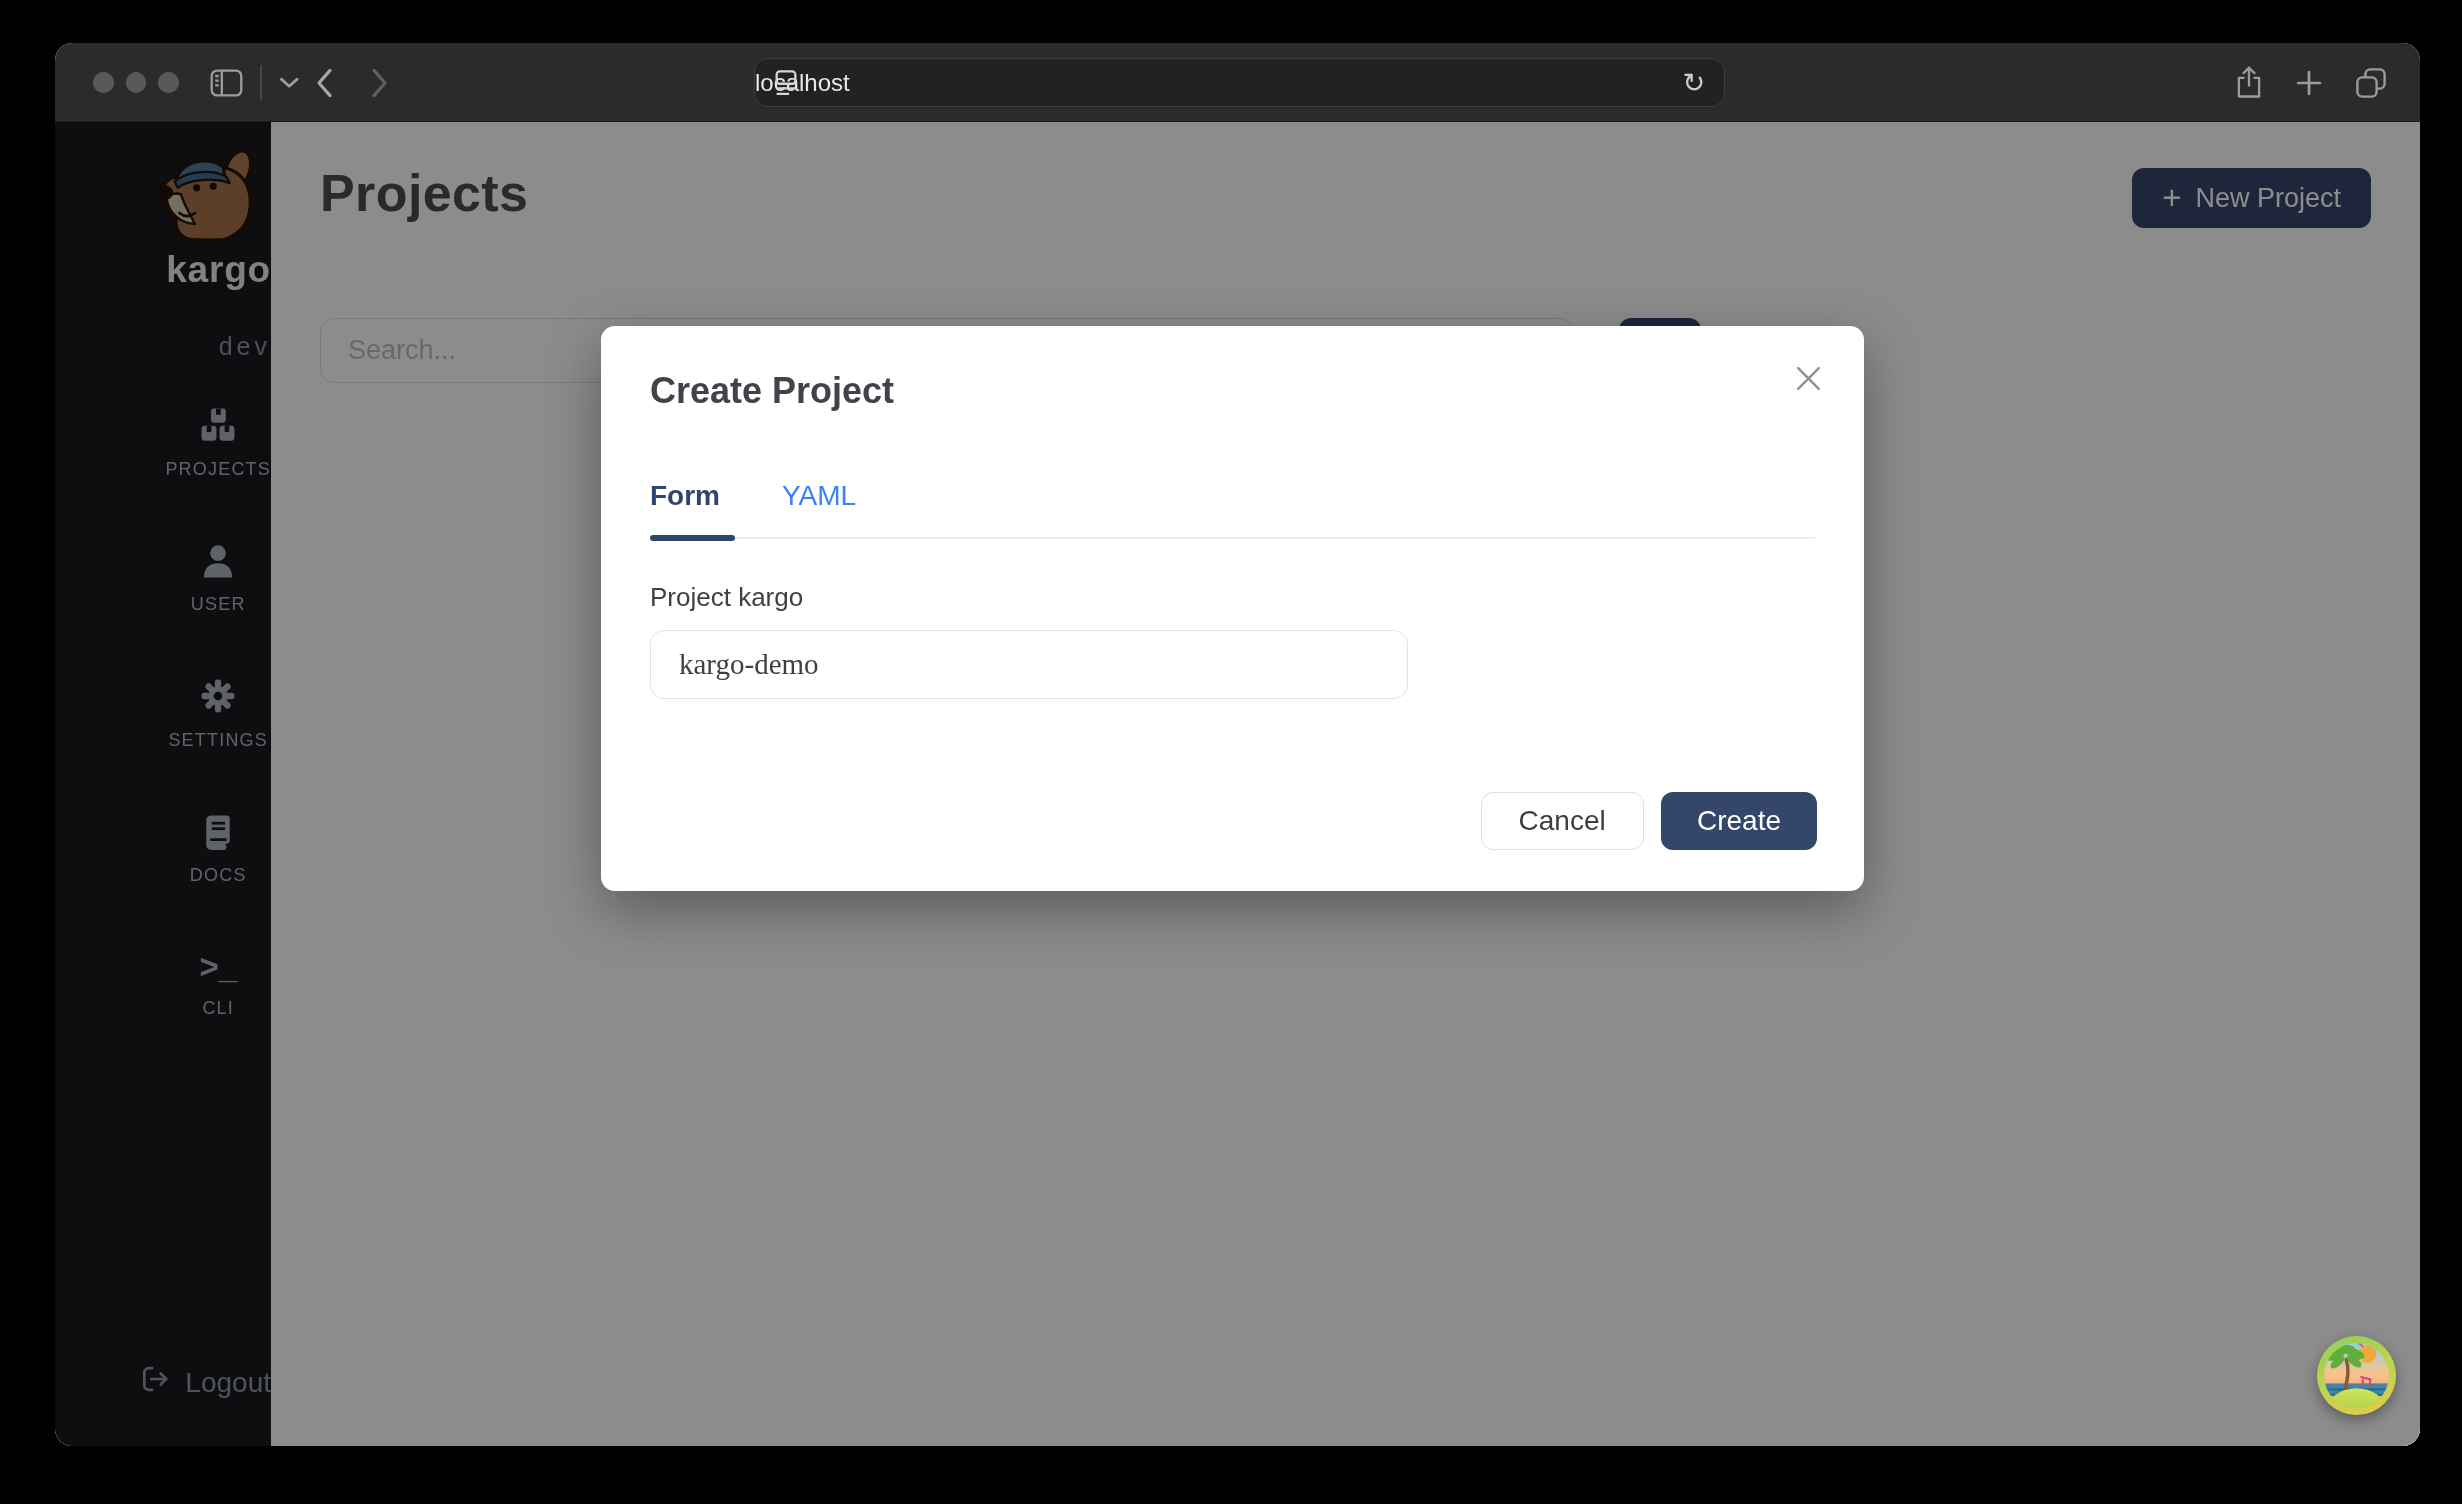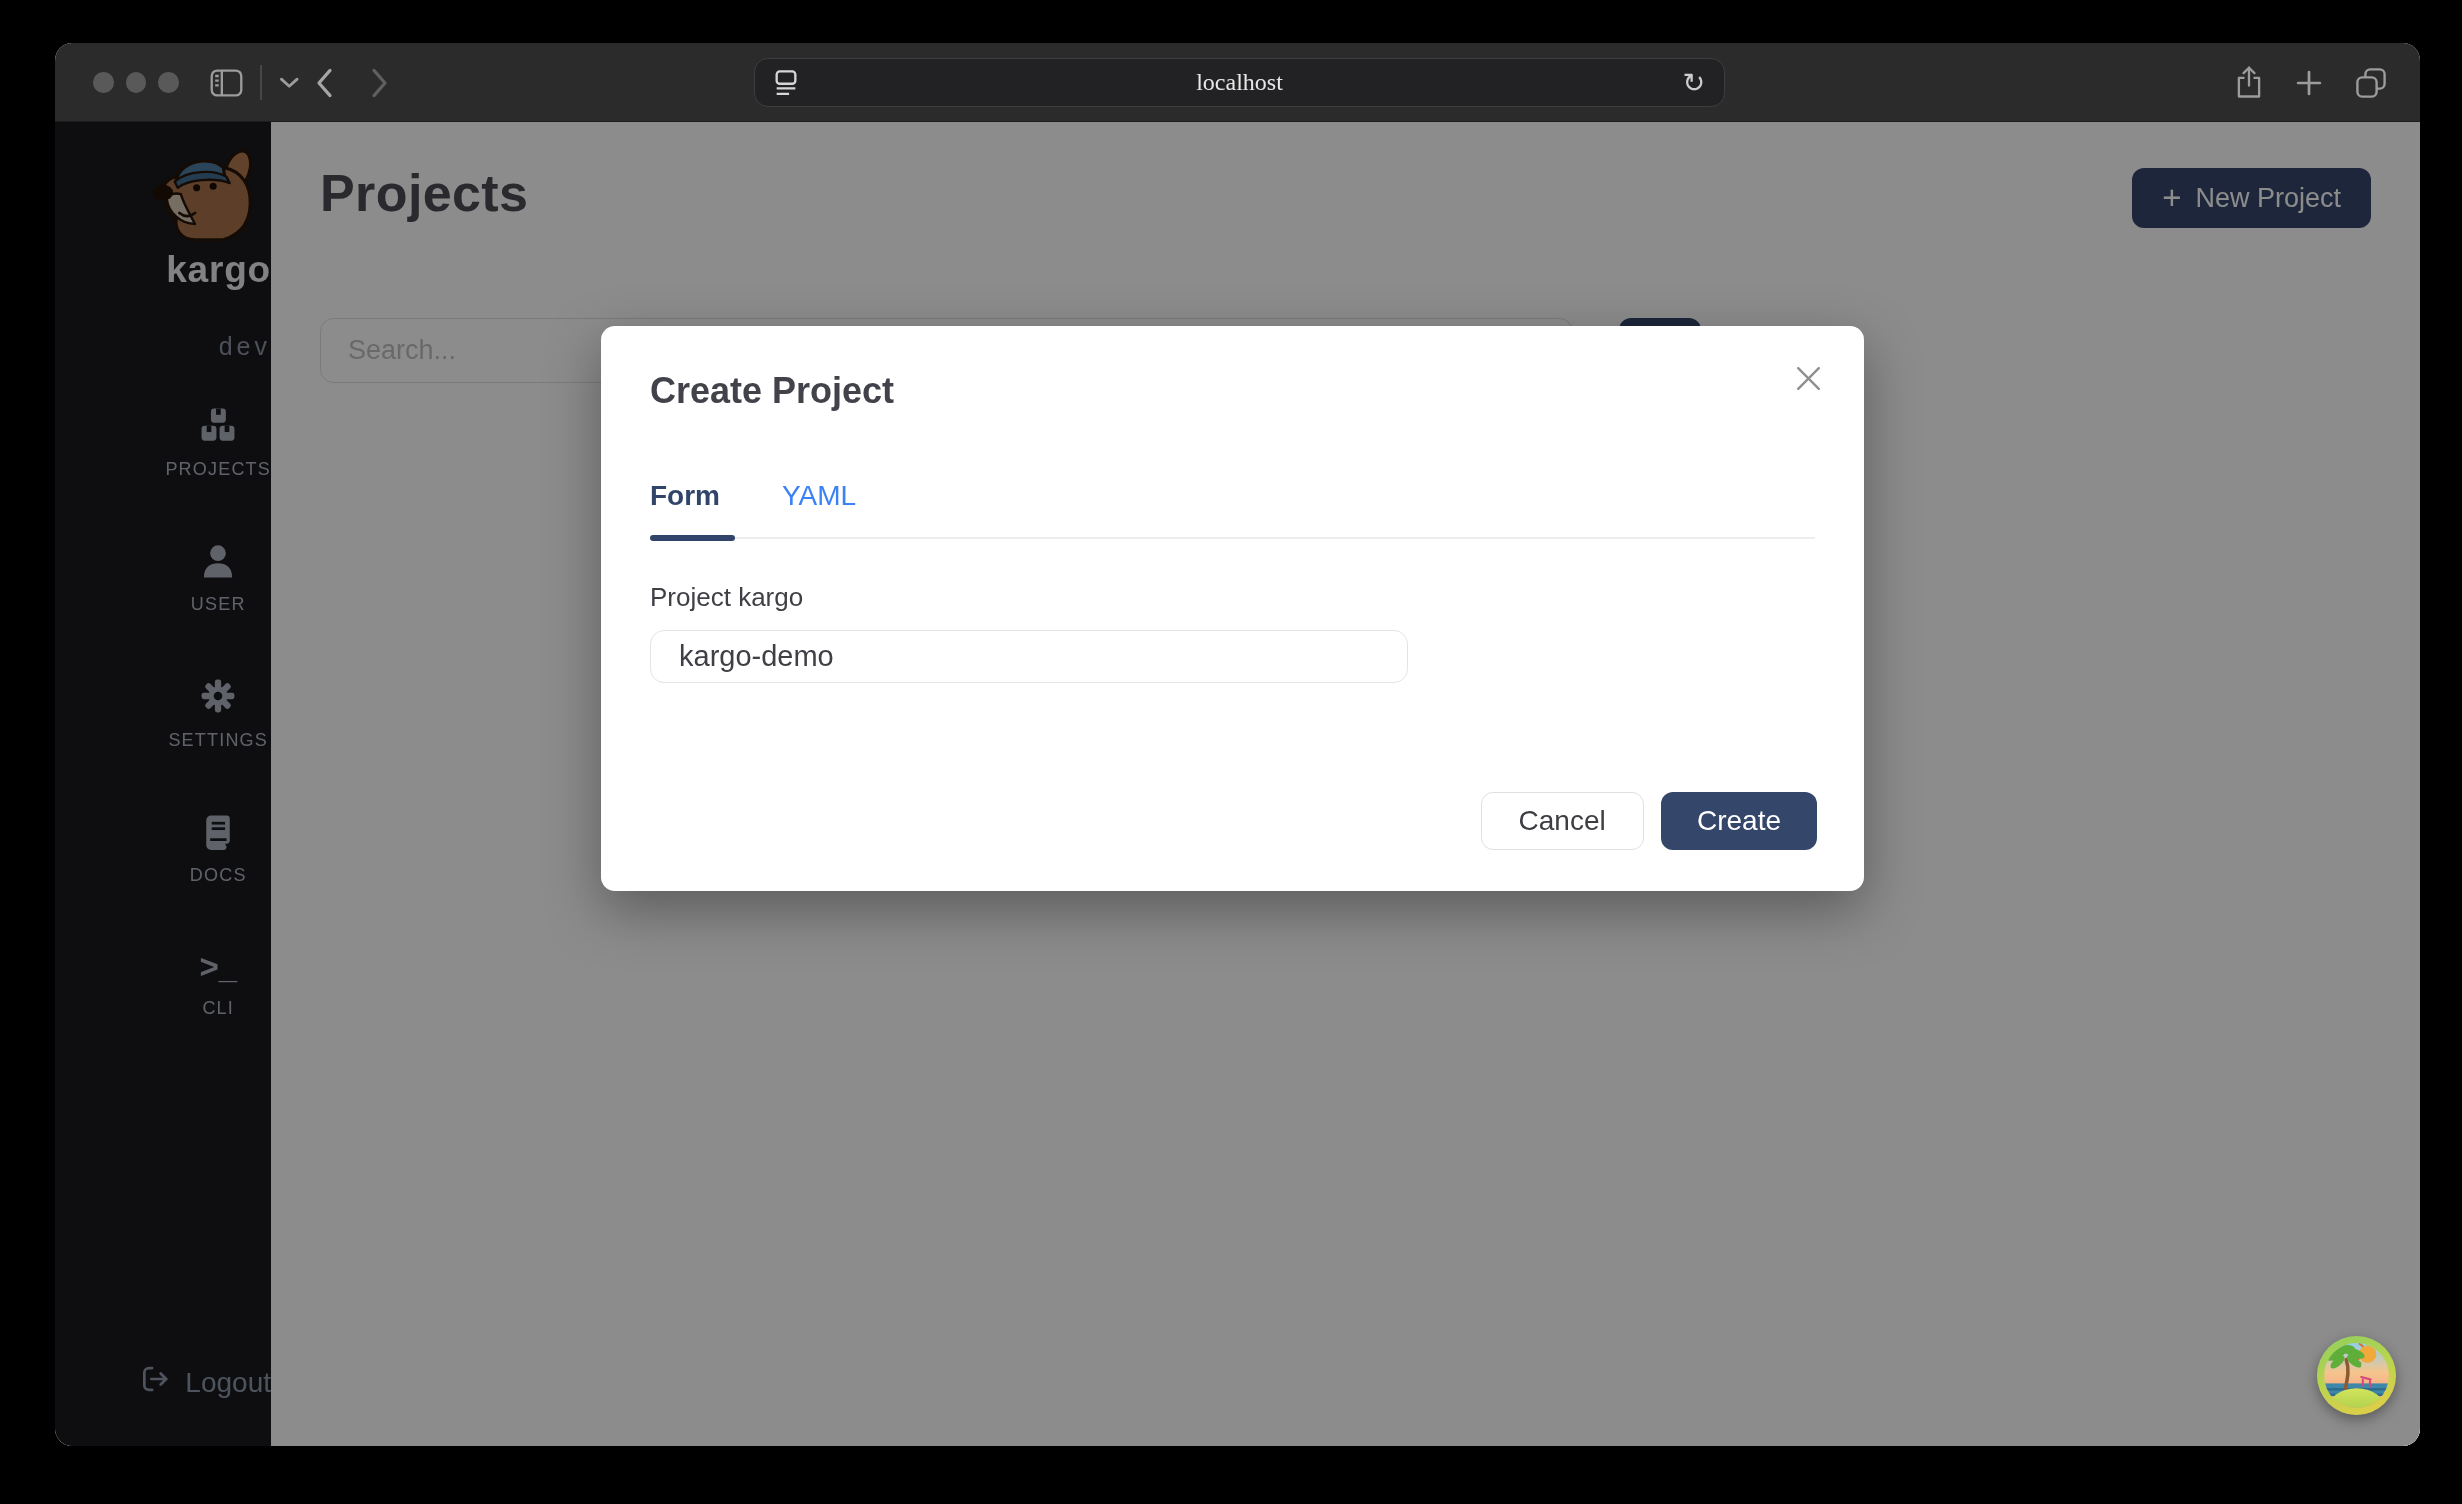--- a/index.html
+++ b/index.html
@@ -21,21 +21,21 @@
     border-bottom:1.6px solid #1c1c1c;}
   .traffic{position:absolute;left:38px;top:29px;display:flex;gap:12px;}
   .traffic span{width:20.5px;height:20.5px;border-radius:50%;background:#595959;display:block;cursor:default;}
   .chrome-left{position:absolute;left:155px;top:0;height:79px;display:flex;align-items:center;gap:17.4px;color:#9c9c9c;}
   .vdivider{width:1.6px;height:35px;background:#474747;}
   .chrome svg{display:block;}
   .navbtns{position:absolute;left:260px;top:0;height:79px;display:flex;align-items:center;gap:36px;}
   .addressbar{position:absolute;left:699px;top:15px;width:971px;height:49px;background:#222224;
     border:1.6px solid #3e3e40;border-radius:14px;display:flex;align-items:center;}
   .addr-icon{position:absolute;left:17.4px;top:10.3px;}
-  .addr-text{flex:1;text-align:center;color:#e8e8e8;font-size:24px;font-family:Liberation Serif, serif;}
+  .addr-text{flex:1;text-align:left;color:#e8e8e8;font-size:24px;}
   .reload{position:absolute;right:12.6px;top:7px;color:#cdcdcd;font-size:27px;line-height:35px;width:35px;text-align:center;}
   .chrome-right{position:absolute;right:33px;top:0;height:79px;display:flex;align-items:center;gap:32px;color:#9c9c9c;}
 
   
   .page{position:absolute;top:79px;left:0;right:0;bottom:0;background:#fff;display:flex;}
   .sidebar{width:216px;background:var(--sidebar-bg);display:flex;flex-direction:column;align-items:flex-end;flex-shrink:0;}
   .logo{margin-top:25px;}
   .brand{font-size:37px;font-weight:bold;color:#ededf0;letter-spacing:0.8px;margin-top:0px;}
   .env{margin-top:41px;font-size:25px;color:#8b93a3;letter-spacing:4px;}
   .nav{margin-top:46px;display:flex;flex-direction:column;gap:63px;align-items:center;}
@@ -63,22 +63,22 @@
     z-index:60;box-shadow:0 19px 55px rgba(0,0,0,0.35);padding:44px 49px 0 49px;}
   .modal-title{font-size:36px;font-weight:bold;color:#42424a;}
   .modal-close{position:absolute;top:32px;right:35px;width:41px;height:41px;display:flex;align-items:center;
     justify-content:center;cursor:pointer;background:none;border:none;}
   .tabs{margin-top:68px;display:flex;gap:62px;}
   .tab{font-size:28px;color:#3b82f6;cursor:pointer;}
   .tab.active{color:var(--tab-navy);font-weight:bold;}
   .tab-divider{margin-top:25px;position:relative;height:1.6px;background:#ededed;}
   .tab-ink{position:absolute;left:0;top:-2.4px;width:85px;height:6.3px;border-radius:3.2px;background:var(--tab-navy);}
   .field-label{margin-top:43px;font-size:26px;color:#3f3f46;}
-  .field-input{margin-top:17.4px;width:758px;height:53px;border:1.6px solid #e4e4e7;border-radius:14px;
-    font-size:29px;color:#3f3f46;padding:0 28px;outline:none;display:block;font-family:Liberation Sans, sans-serif;}
+  .field-input{margin-top:17.4px;width:758px;height:69px;border:1.6px solid #e4e4e7;border-radius:14px;
+    font-size:29px;color:#3f3f46;padding:0 28px;outline:none;display:block;font-family:Liberation Serif, serif;}
   .modal-footer{position:absolute;right:47px;bottom:41px;display:flex;gap:17.4px;margin-left:24px;}
   .btn{height:58px;border-radius:12px;font-size:28px;cursor:pointer;font-family:"Liberation Sans",sans-serif;}
   .btn-cancel{width:163px;background:#fff;border:1.6px solid #e0e0e0;color:#3d3d42;}
   .btn-create{width:156px;background:var(--navy);border:none;color:#fff;}
 
   .island{position:absolute;left:2262px;top:1293px;width:79px;height:79px;z-index:70;cursor:pointer;
     border-radius:50%;box-shadow:0 4.7px 12.6px rgba(0,0,0,0.35);}
 </style>
 </head>
 <body>

